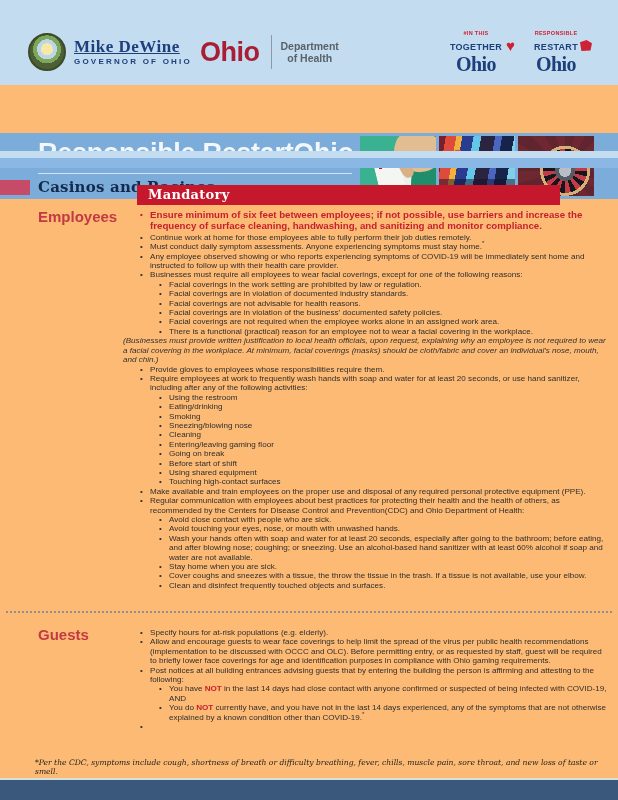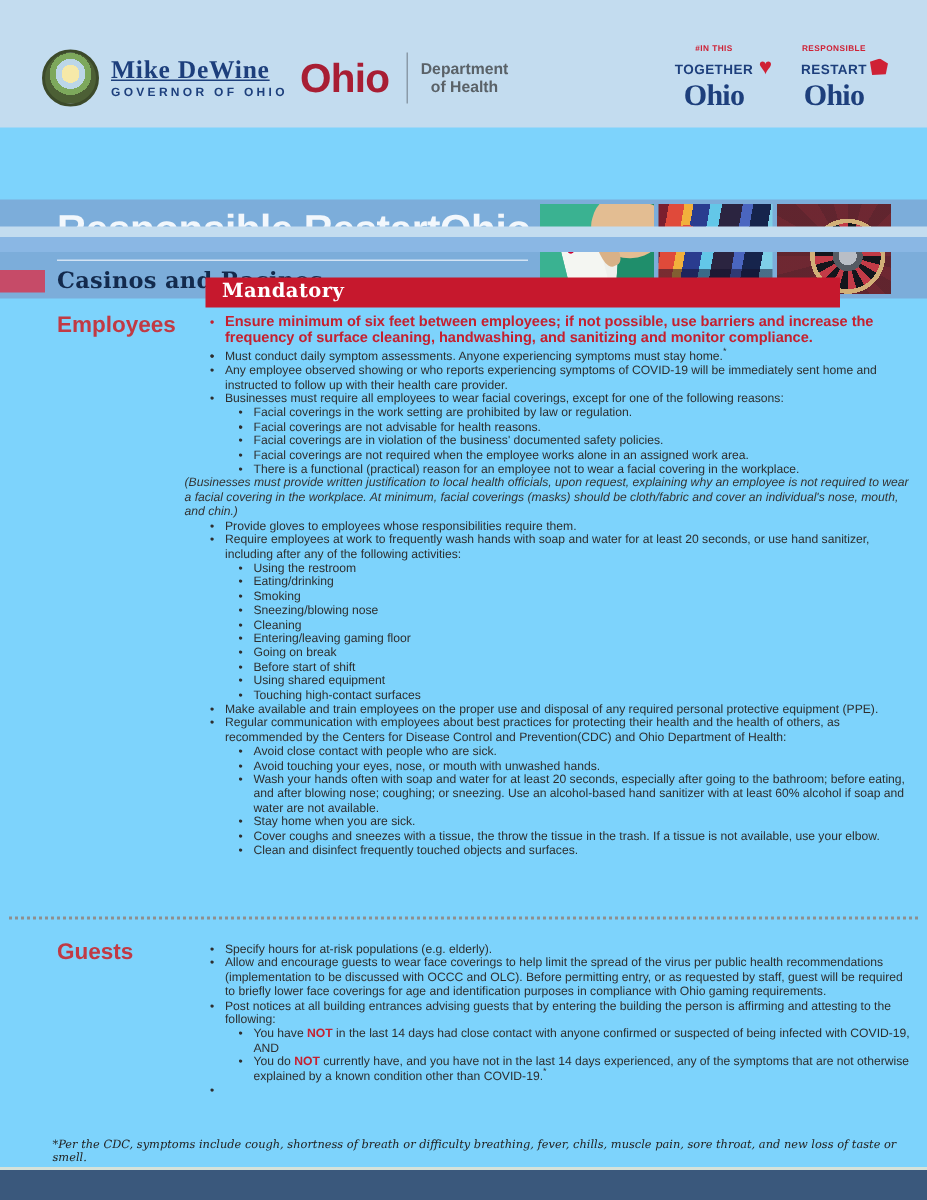--- a/index.html
+++ b/index.html
@@ -1,16 +1,16 @@
 <!DOCTYPE html>
 <html><head>
 <meta charset="utf-8">
 <style>
   html,body{margin:0;padding:0;background:#ffffff;}
-  .page{position:relative;width:618px;height:800px;background:#7dd3fc;overflow:hidden;
+  .page{position:relative;width:618px;height:800px;background:#fdba74;overflow:hidden;
         font-family:"Liberation Sans",sans-serif;-webkit-font-smoothing:antialiased;}
 
   
   .header{position:absolute;left:0;top:0;width:618px;height:85px;background:#c3dcef;}
   .gov-logo{position:absolute;left:28px;top:33px;display:flex;align-items:center;}
   .seal{width:38px;height:38px;border-radius:50%;
         background:radial-gradient(circle at 50% 42%, #f6e9a8 0 6px, #bcd6e8 6px 10px, #7da85c 10px 14px, #4c5f35 14px 19px);
         border:2px solid #3c4a2a;box-sizing:border-box;flex:0 0 auto;}
   .gov-text{margin-left:8px;color:#1d3f7c;}
   .gov-name{font-family:"Liberation Serif",serif;font-weight:bold;font-size:17px;letter-spacing:.5px;
@@ -144,26 +144,26 @@
   <div class="pale-strip"></div>
   <div class="blue-strip"></div>
 
   <div class="mandatory-bar">
     <span>Mandatory</span>
   </div>
 
   <div class="sec-label employees">Employees</div>
   <div class="items employees">
       <div class="item l1 lead"><span class="bullet">•</span><span class="txt"><span>Ensure minimum of six feet between employees; if not possible, use barriers and increase the frequency of surface cleaning, handwashing, and sanitizing and monitor compliance.</span></span></div>
-      <div class="item l1"><span class="bullet">•</span></div>
+      <div class="item l1"><span class="bullet">•</span><span class="txt"><span>Continue work at home for those employees able to fully perform their job duties remotely.</span></span></div>
       <div class="item l1"><span class="bullet">•</span><span class="txt"><span>Must conduct daily symptom assessments. Anyone experiencing symptoms must stay home.</span><sup>*</sup></span></div>
       <div class="item l1"><span class="bullet">•</span><span class="txt"><span>Any employee observed showing or who reports experiencing symptoms of COVID-19 will be immediately sent home and instructed to follow up with their health care provider.</span></span></div>
       <div class="item l1"><span class="bullet">•</span><span class="txt"><span>Businesses must require all employees to wear facial coverings, except for one of the following reasons:</span></span></div>
       <div class="item l2"><span class="bullet">•</span><span class="txt"><span>Facial coverings in the work setting are prohibited by law or regulation.</span></span></div>
-      <div class="item l2"><span class="bullet">•</span></div>
+      <div class="item l2"><span class="bullet">•</span><span class="txt"><span>Facial coverings are in violation of documented industry standards.</span></span></div>
       <div class="item l2"><span class="bullet">•</span><span class="txt"><span>Facial coverings are not advisable for health reasons.</span></span></div>
       <div class="item l2"><span class="bullet">•</span><span class="txt"><span>Facial coverings are in violation of the business' documented safety policies.</span></span></div>
       <div class="item l2"><span class="bullet">•</span><span class="txt"><span>Facial coverings are not required when the employee works alone in an assigned work area.</span></span></div>
       <div class="item l2"><span class="bullet">•</span><span class="txt"><span>There is a functional (practical) reason for an employee not to wear a facial covering in the workplace.</span></span></div>
       <div class="item note"><span class="txt"><span>(Businesses must provide written justification to local health officials, upon request, explaining why an employee is not required to wear a facial covering in the workplace. At minimum, facial coverings (masks) should be cloth/fabric and cover an individual's nose, mouth, and chin.)</span></span></div>
       <div class="item l1"><span class="bullet">•</span><span class="txt"><span>Provide gloves to employees whose responsibilities require them.</span></span></div>
       <div class="item l1"><span class="bullet">•</span><span class="txt"><span>Require employees at work to frequently wash hands with soap and water for at least 20 seconds, or use hand sanitizer, including after any of the following activities:</span></span></div>
       <div class="item l2"><span class="bullet">•</span><span class="txt"><span>Using the restroom</span></span></div>
       <div class="item l2"><span class="bullet">•</span><span class="txt"><span>Eating/drinking</span></span></div>
       <div class="item l2"><span class="bullet">•</span><span class="txt"><span>Smoking</span></span></div>

